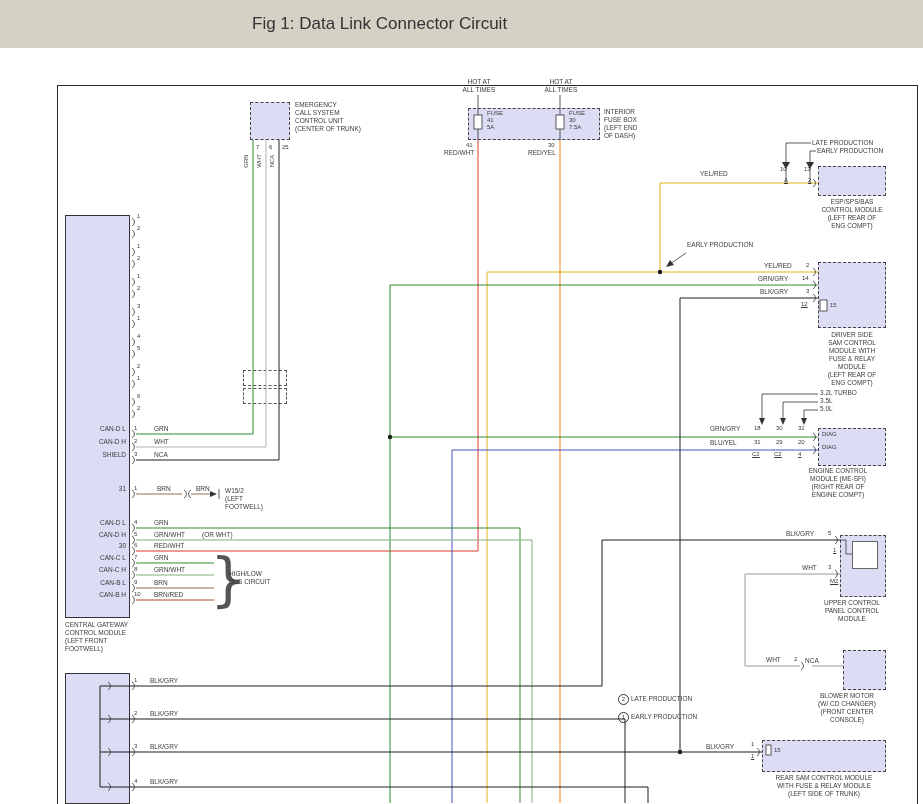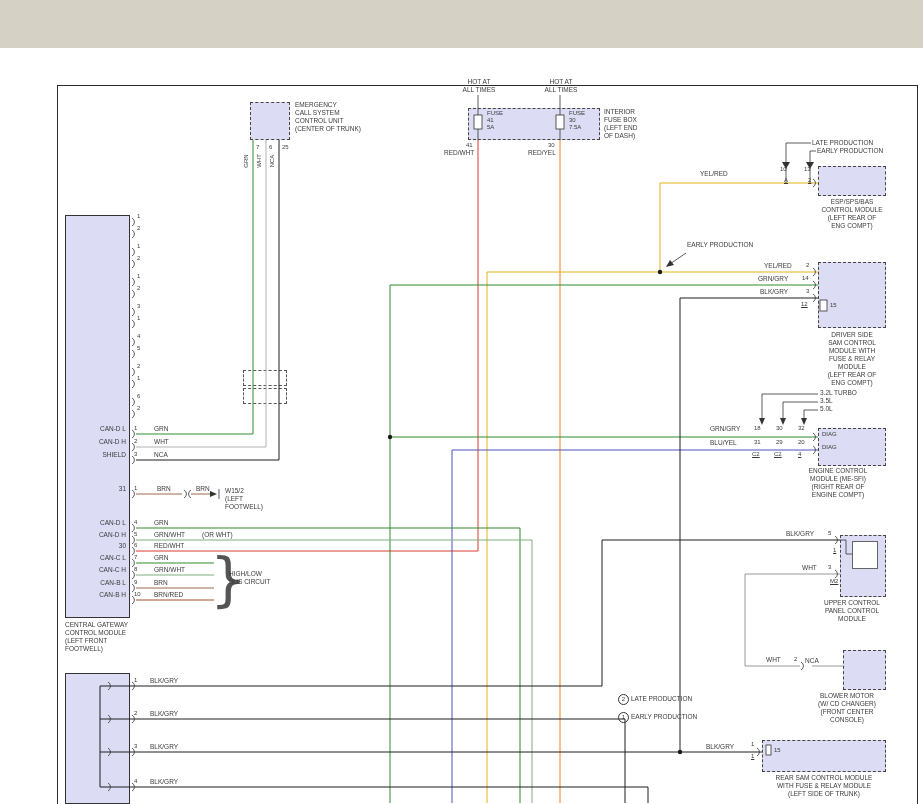--- a/index.html
+++ b/index.html
@@ -21,20 +21,21 @@
   .brace::before{content:"}";}
   .circ{position:absolute;width:9px;height:9px;border:1px solid #333;border-radius:50%;font-size:6px;line-height:9px;text-align:center;color:#333;}
   svg.wires{position:absolute;left:0;top:0;pointer-events:none;}
 </style>
 </head>
 <body>
 
 <div id="page">
 
   <div class="header"></div>
+  <div class="title">Fig 1: Data Link Connector Circuit</div>
 
   <div class="frame"></div>
 
   <div class="sbox" style="left:65px;top:215px;width:65px;height:403px"></div>
   <div class="sbox" style="left:65px;top:673px;width:65px;height:131px"></div>
 
   <div class="box" style="left:250px;top:102px;width:40px;height:38px"></div>
   <div class="box" style="left:468px;top:108px;width:132px;height:32px"></div>
   <div class="box" style="left:818px;top:166px;width:68px;height:30px"></div>
   <div class="box" style="left:818px;top:262px;width:68px;height:66px"></div>

